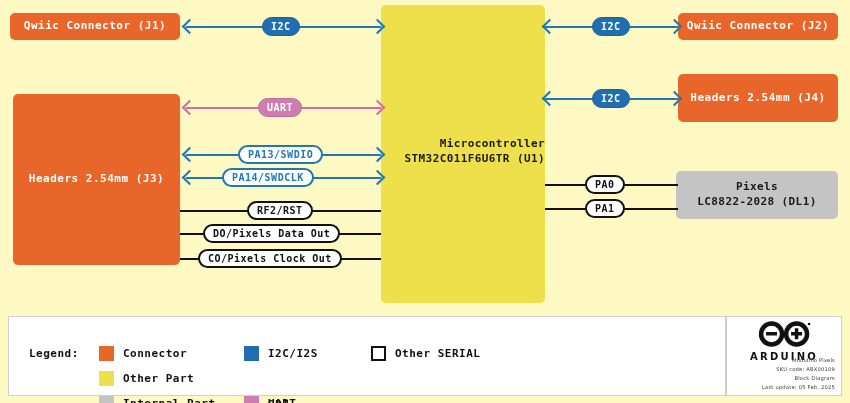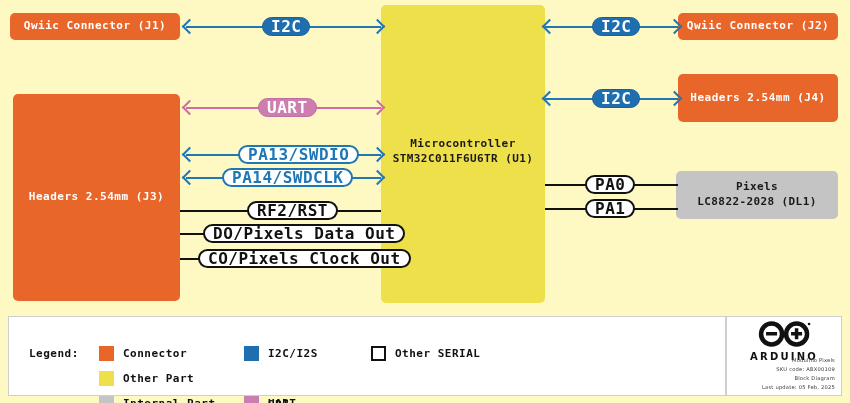--- a/index.html
+++ b/index.html
@@ -23,21 +23,21 @@
   
   .arw{position:absolute;width:9px;height:9px;border-left:2px solid;border-top:2px solid;}
   .arw.blue{border-color:#1F77B4;}
   .arw.pink{border-color:#D16BA5;}
   .arw.left{transform:rotate(-45deg);}
   .arw.right{transform:rotate(135deg);}
 
   
   .pill{position:absolute;box-sizing:border-box;height:19px;border-radius:10px;
         display:flex;align-items:center;justify-content:center;
-        font-family:"DejaVu Sans Mono",monospace;font-weight:bold;font-size:16px;
+        font-family:"DejaVu Sans Mono",monospace;font-weight:bold;font-size:10px;
         letter-spacing:.5px;white-space:nowrap;padding:0 8px;}
   .pill.i2c{background:#1F6FB0;color:#ffffff;border:1px solid #1a5f99;}
   .pill.uart{background:#CE7EAE;color:#ffffff;border:1px solid #c06ea1;}
   .pill.swd{background:#ffffff;color:#1F77B4;border:2px solid #1F77B4;}
   .pill.ser{background:#ffffff;color:#111111;border:2px solid #111111;}
 
   
   #legend{position:absolute;left:8px;top:316px;width:718px;height:80px;
           box-sizing:border-box;border:1px solid #cfcfcf;background:#fff;}
   .lg-title{position:absolute;left:20px;top:30px;font-size:11px;font-weight:bold;
@@ -57,24 +57,24 @@
   .ardmeta{position:absolute;right:6px;font-family:"DejaVu Sans",sans-serif;
            font-size:5.2px;color:#3a3a3a;text-align:right;white-space:nowrap;letter-spacing:.2px;}
 </style>
 </head>
 <body>
 
 <div id="root">
 
   <div class="blk orange" style="left:10px;top:13px;width:170px;height:27px;">Qwiic Connector (J1)</div>
 
-  <div class="blk orange" style="left:13px;top:94px;width:167px;height:207px;">Headers 2.54mm (J3)</div>
+  <div class="blk orange" style="left:13px;top:94px;width:167px;height:171px;">Headers 2.54mm (J3)</div>
 
   <div class="blk yellow" style="left:381px;top:5px;width:164px;height:298px;">
-    <div style="width:100%;">
+    <div style="width:100%;text-align:right;">
       <div>Microcontroller</div>
       <div>STM32C011F6U6TR (U1)</div>
     </div>
   </div>
 
   <div class="blk orange" style="left:678px;top:13px;width:160px;height:27px;">Qwiic Connector (J2)</div>
 
   <div class="blk orange" style="left:678px;top:74px;width:160px;height:48px;">Headers 2.54mm (J4)</div>
 
   <div class="blk gray" style="left:676px;top:171px;width:162px;height:48px;">

